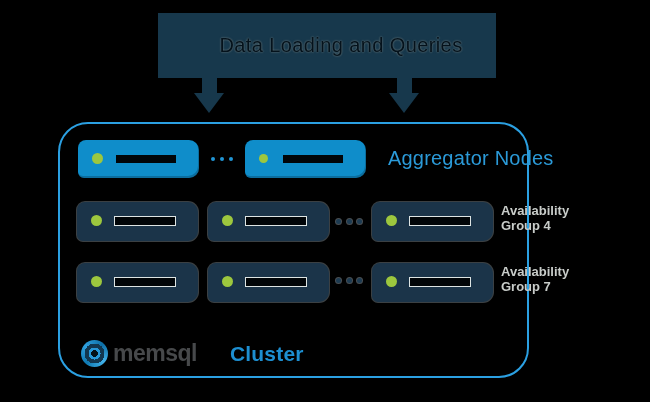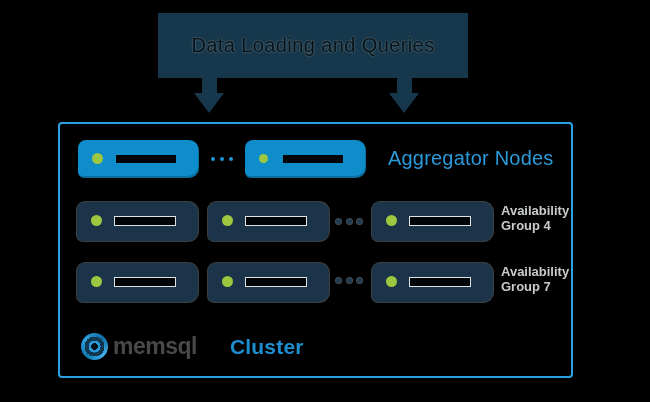--- a/index.html
+++ b/index.html
@@ -3,41 +3,41 @@
 <meta charset="utf-8">
 <style>
   html,body{margin:0;padding:0;background:#000;}
   .stage{
     position:relative;width:650px;height:402px;background:#000;overflow:hidden;
     font-family:"Liberation Sans",sans-serif;
   }
   
   .banner{
     position:absolute;left:158px;top:13px;width:310px;height:65px;
-    background:#17384c;display:flex;align-items:center;justify-content:center;
+    background:#17384c;display:flex;align-items:center;justify-content:center;padding-left:28px;
   }
   .banner-label{
     font-size:20px;letter-spacing:.4px;color:#04121c;
     text-shadow:0 0 2px rgba(216,206,184,.55);
     white-space:nowrap;
   }
   
   .arrow{position:absolute;top:78px;width:30px;}
   .arrow .shaft{width:15px;height:15px;background:#17384c;margin:0 auto;}
   .arrow .head{
     width:0;height:0;margin:0 auto;
     border-left:15px solid transparent;border-right:15px solid transparent;
     border-top:20px solid #17384c;
   }
   .arrow.a1{left:194px;}
   .arrow.a2{left:389px;}
   
   .cluster{
-    position:absolute;left:58px;top:122px;width:515px;height:256px;
-    box-sizing:border-box;border:2px solid #2ba0e2;border-radius:4px;
+    position:absolute;left:58px;top:122px;width:471px;height:256px;
+    box-sizing:border-box;border:2px solid #2ba0e2;border-radius:30px;
   }
   
   .node{position:absolute;width:121px;height:38px;border-radius:8px 10px 10px 6px;}
   .node.blue{background:#0f8dca;box-shadow:inset -1px -2px 0 rgba(4,20,32,.25);}
   .node.dark{
     background:#1b3449;height:39px;
     box-shadow:0 0 0 1px rgba(168,182,192,.35);
   }
   .led{position:absolute;left:14px;top:13px;width:11px;height:11px;border-radius:50%;background:#9dc73e;}
   .slot{position:absolute;left:38px;top:15px;width:60px;height:8px;background:#010508;}
@@ -56,21 +56,21 @@
     letter-spacing:.2px;white-space:nowrap;
   }
   .ag-label{
     position:absolute;left:441px;font-size:13px;line-height:15px;color:#c8ccc9;
     white-space:nowrap;
     font-weight:bold;
   }
   .ag-label.g1{top:79px;}
   .ag-label.g2{top:140px;}
   
-  .logo-row{position:absolute;left:21px;top:207px;height:31px;display:flex;align-items:center;}
+  .logo-row{position:absolute;left:21px;top:214px;height:31px;display:flex;align-items:center;}
   .logo-icon{
     width:27px;height:27px;border-radius:50%;
     background:
       radial-gradient(circle at 50% 50%, #041018 0 3.5px, #2797d8 3.5px 6px, #123750 6px 10px, rgba(0,0,0,0) 10px),
       conic-gradient(from 40deg, #0d6ea6, #41b1e9, #0f79b2, #2f9fdd, #0d6ea6);
   }
   .wordmark{font-size:23px;font-weight:700;letter-spacing:-.5px;color:#47494b;margin-left:5px;}
   .cluster-label{font-size:21px;font-weight:700;color:#1d8fd1;margin-left:33px;letter-spacing:.2px;}
 </style>
 </head>

